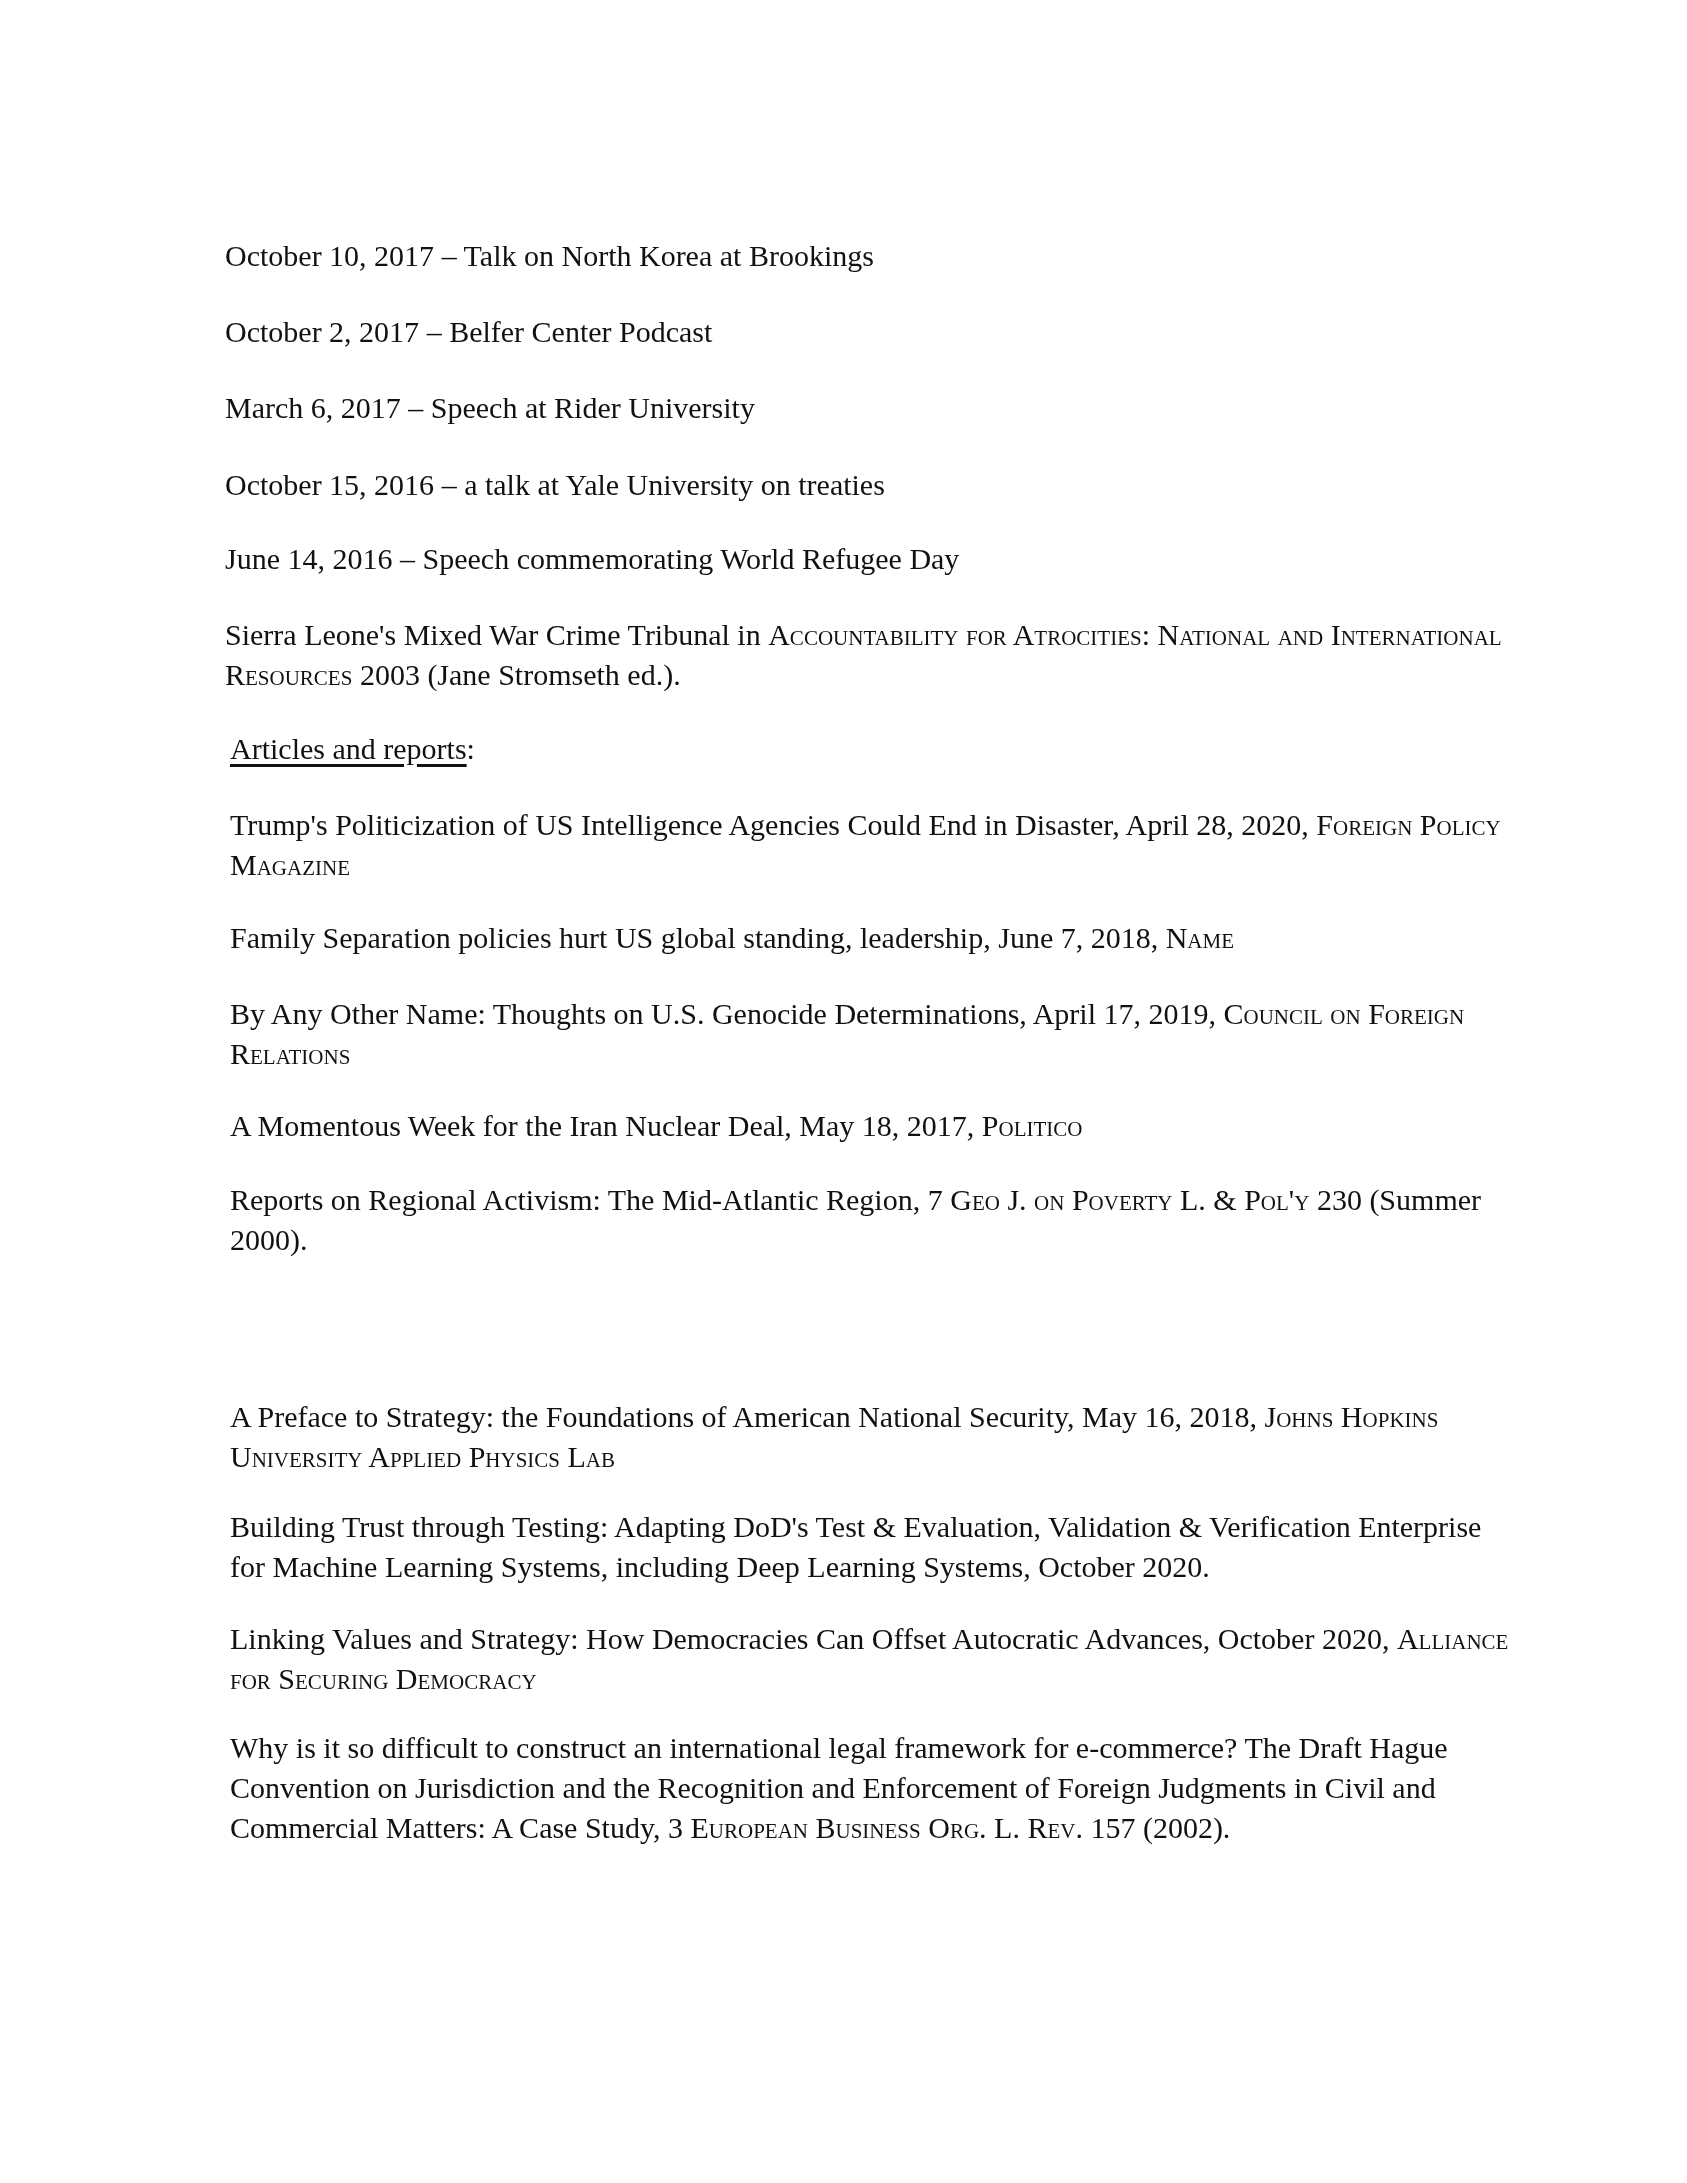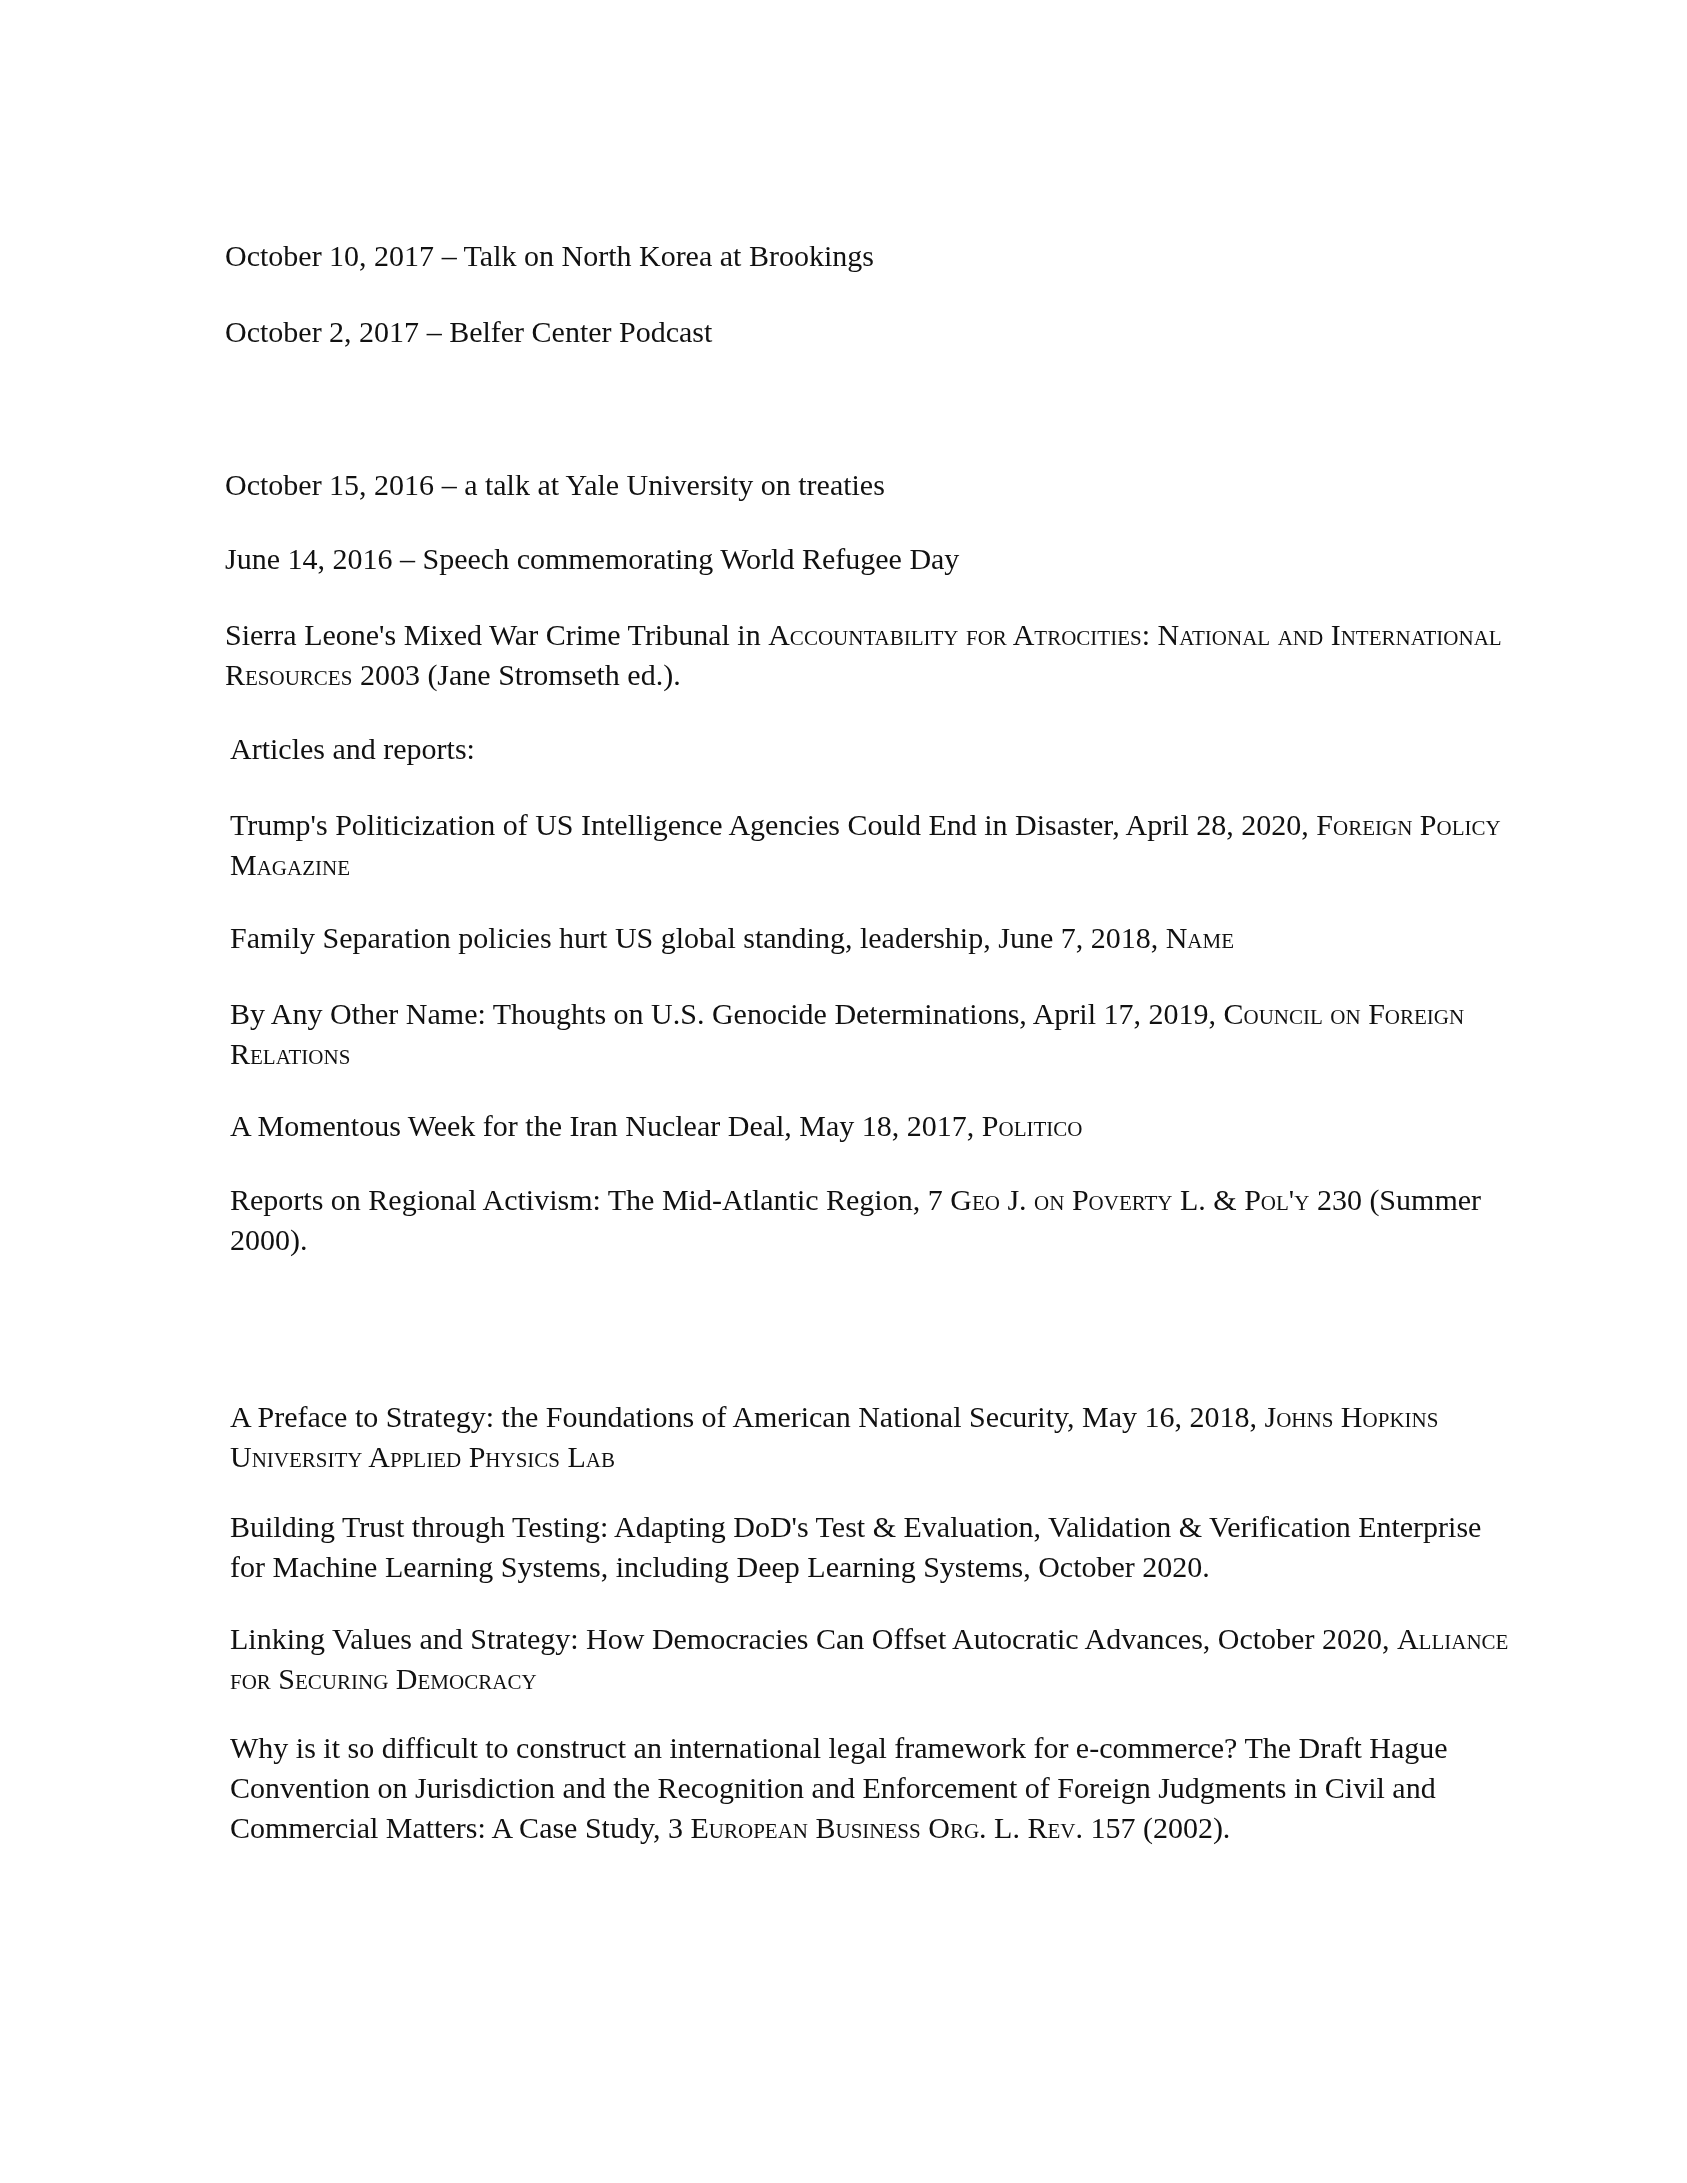--- a/index.html
+++ b/index.html
@@ -12,32 +12,35 @@
   .para {
     position: absolute;
     left: 225px;
     width: 1290px;
     font-size: 30px;
     line-height: 40px;
     margin: 0;
   }
   .sc { font-variant: small-caps; }
   .it { }
-  .u { text-underline-offset: 5.3px; }
+  .u { text-decoration: underline; text-underline-offset: 5.3px; }
 </style>
 </head>
 <body>
 
 <div class="page">
 
   <p class="para" style="top:228px">
     <span>October 10, 2017</span><span> – </span><span>Talk on North Korea at Brookings</span>
   </p>
   <p class="para" style="top:304px">
     <span>October 2, 2017</span><span> – </span><span>Belfer Center Podcast</span>
+  </p>
+  <p class="para" style="top:380px">
+    <span>March 6, 2017</span><span> – </span><span>Speech at Rider University</span>
   </p>
   <p class="para" style="top:457px">
     <span>October 15, 2016</span><span> – </span><span>a talk at Yale University on treaties</span>
   </p>
   <p class="para" style="top:531px">
     <span>June 14, 2016</span><span> – </span><span>Speech commemorating World Refugee Day</span>
   </p>
 
   <p class="para" style="top:607px">
     <span class="it">Sierra Leone's Mixed War Crime Tribunal</span><span class="it"> in </span><span class="sc">Accountability for Atrocities: National and International Resources</span><span> 2003 (Jane Stromseth ed.).</span>

